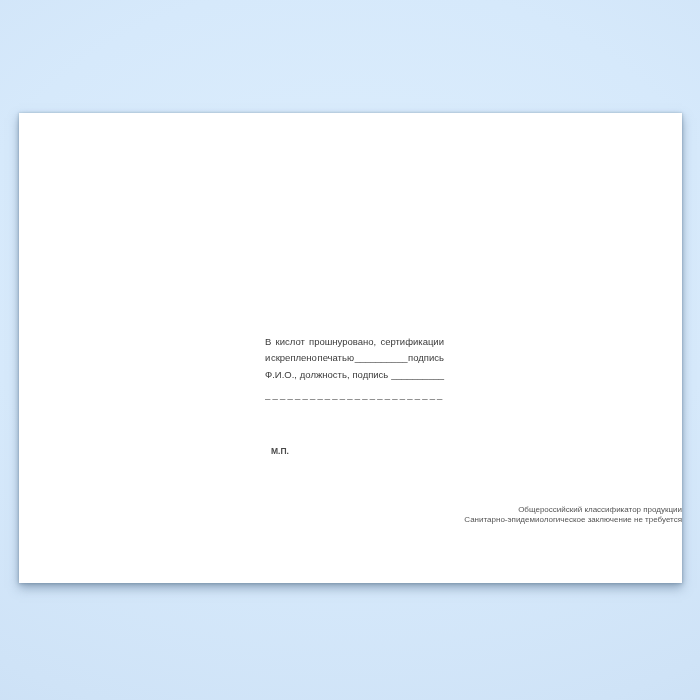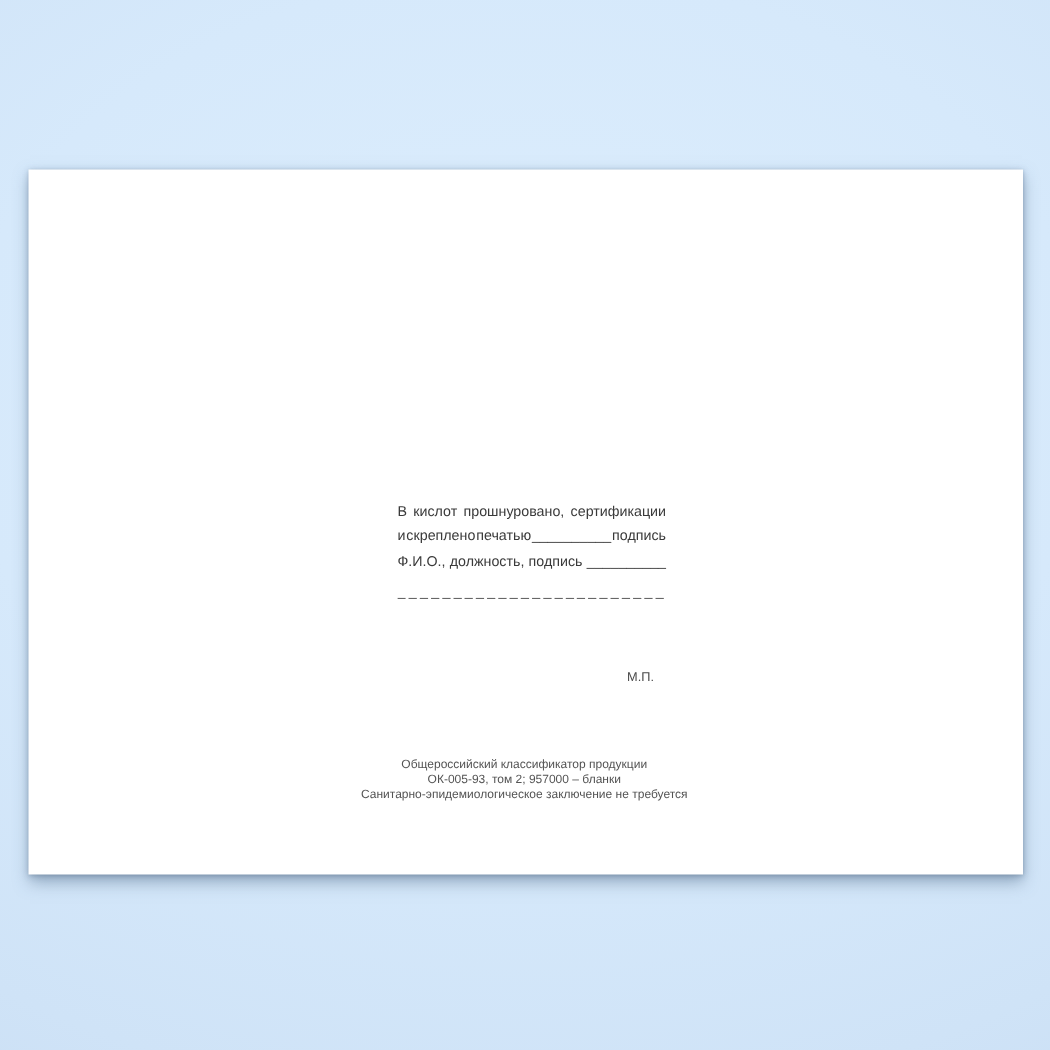--- a/index.html
+++ b/index.html
@@ -39,30 +39,31 @@
   }
   .cert-line span { display: inline-block; }
   .cert-line.dashes {
     margin-top: 3.5px;
     overflow: hidden;
     letter-spacing: 2.2px;
     color: #4a4a4a;
   }
   .stamp-mp {
     position: absolute;
-    left: 238px; top: 333px;
+    left: 252px; top: 333px;
     width: 179px;
-    text-align: right;
+    text-align: left;
     font-size: 8.5px;
     color: #4a4a4a;
+    font-weight: bold;
   }
   .footer-block {
     position: absolute;
-    left: 10px; right: 12px; top: 392px;
-    text-align: center;
+    left: 10px; right: 0; top: 392px;
+    text-align: right;
     font-size: 8px;
     line-height: 9.8px;
     color: #545454;
   }
 </style>
 </head>
 <body>
 
 <div class="canvas">
   <div class="sheet">
@@ -71,18 +72,17 @@
       <div class="cert-line"><span>В</span><span>кислот</span><span>прошнуровано,</span><span>сертификации</span></div>
       <div class="cert-line"><span>и</span><span>скреплено</span><span>печатью</span><span>__________</span><span>подпись</span></div>
       <div class="cert-line"><span>Ф.И.О.,</span><span>должность,</span><span>подпись</span><span>__________</span></div>
       <div class="cert-line dashes"><span>__________________________</span></div>
     </div>
 
     <div class="stamp-mp">М.П.</div>
 
     <div class="footer-block">
         <div>Общероссийский классификатор продукции</div>
-        <div>ОК-005-93, том 2; 957000 – бланки</div>
         <div>Санитарно-эпидемиологическое заключение не требуется</div>
       </div>
 
   </div>
 </div>
 
 </body></html>

